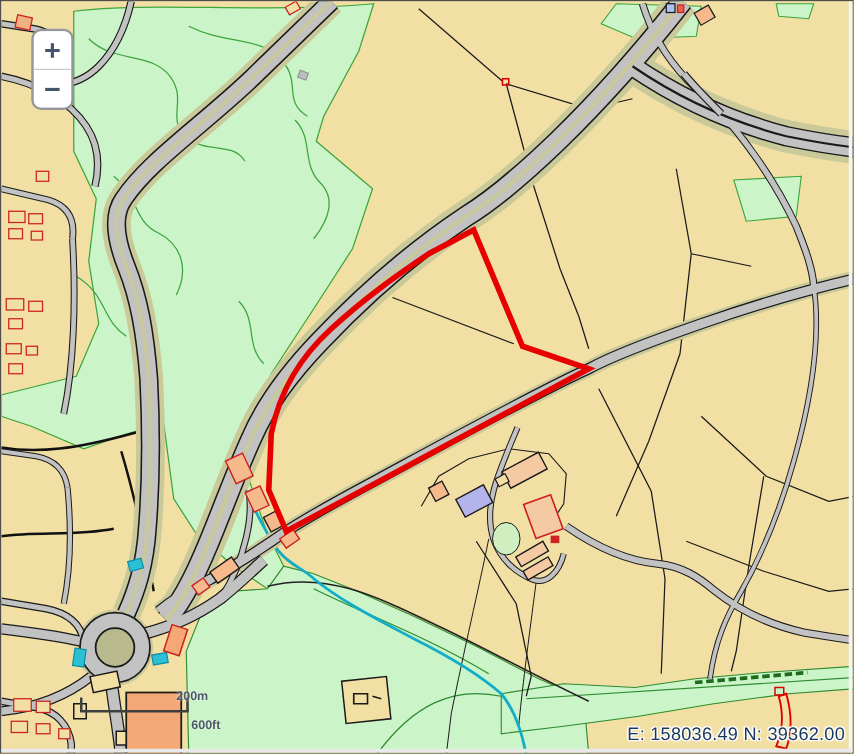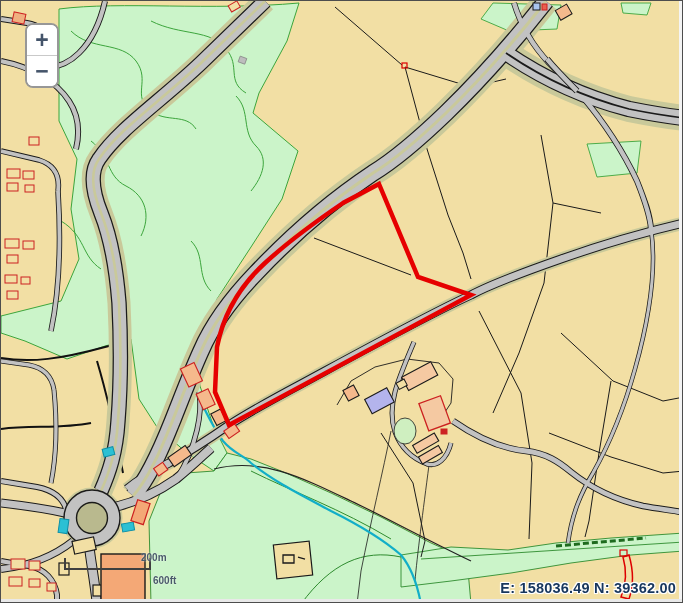--- a/index.html
+++ b/index.html
@@ -16,21 +16,21 @@
             background:#fff;line-height:1;}
   .zoom-btn:first-child{border-bottom:1px solid #c9c9c9;}
   .scalebar{position:absolute;left:63px;top:550px;width:120px;height:46px;z-index:8;
             color:#4A5A6A;font-weight:bold;font-size:10px;
             text-shadow:0 0 2px rgba(255,255,255,.8);}
   .sb-line{position:absolute;left:0;top:17px;width:87px;border-top:2px solid #3f3f3f;}
   .sb-tick-l{position:absolute;left:0;top:7px;width:2px;height:11px;background:#3f3f3f;}
   .sb-tick-r{position:absolute;left:85px;top:7px;width:2px;height:11px;background:#3f3f3f;}
   .sb-m{position:absolute;left:77px;top:1px;}
   .sb-ft{position:absolute;left:70px;top:24px;margin-left:19px;}
-  .coords{position:absolute;right:6px;bottom:6px;z-index:8;font-size:14.5px;font-weight:bold;
+  .coords{position:absolute;right:6px;bottom:6px;z-index:8;font-size:14.5px;font-weight:normal;
           color:#17365D;letter-spacing:.2px;
           text-shadow:-1px -1px 0 #fff,1px -1px 0 #fff,-1px 1px 0 #fff,1px 1px 0 #fff,0 0 3px #fff;padding-left:20px;}
 </style>
 </head>
 <body>
 
 <div class="stage">
   <svg width="683" height="603" viewBox="0 0 683 603" xmlns="http://www.w3.org/2000/svg">
       <rect x="0" y="0" width="683" height="603" fill="#F2DFA4"></rect>
       <path d="M58,8 C120,0 210,10 298,2 L286,40 L258,92 L252,112 L297,150 L281,198 L250,246 L216,298 L201,338 L199,385 L212,424 L226,452 L213,470 L186,452 L156,426 L138,398 L130,338 L104,345 L66,358 L24,340 L0,332 L0,315 L60,300 L78,258 L70,208 L76,158 L58,120 Z" fill="#CBF4C9" stroke="#3CA53C" stroke-width="1"></path>

